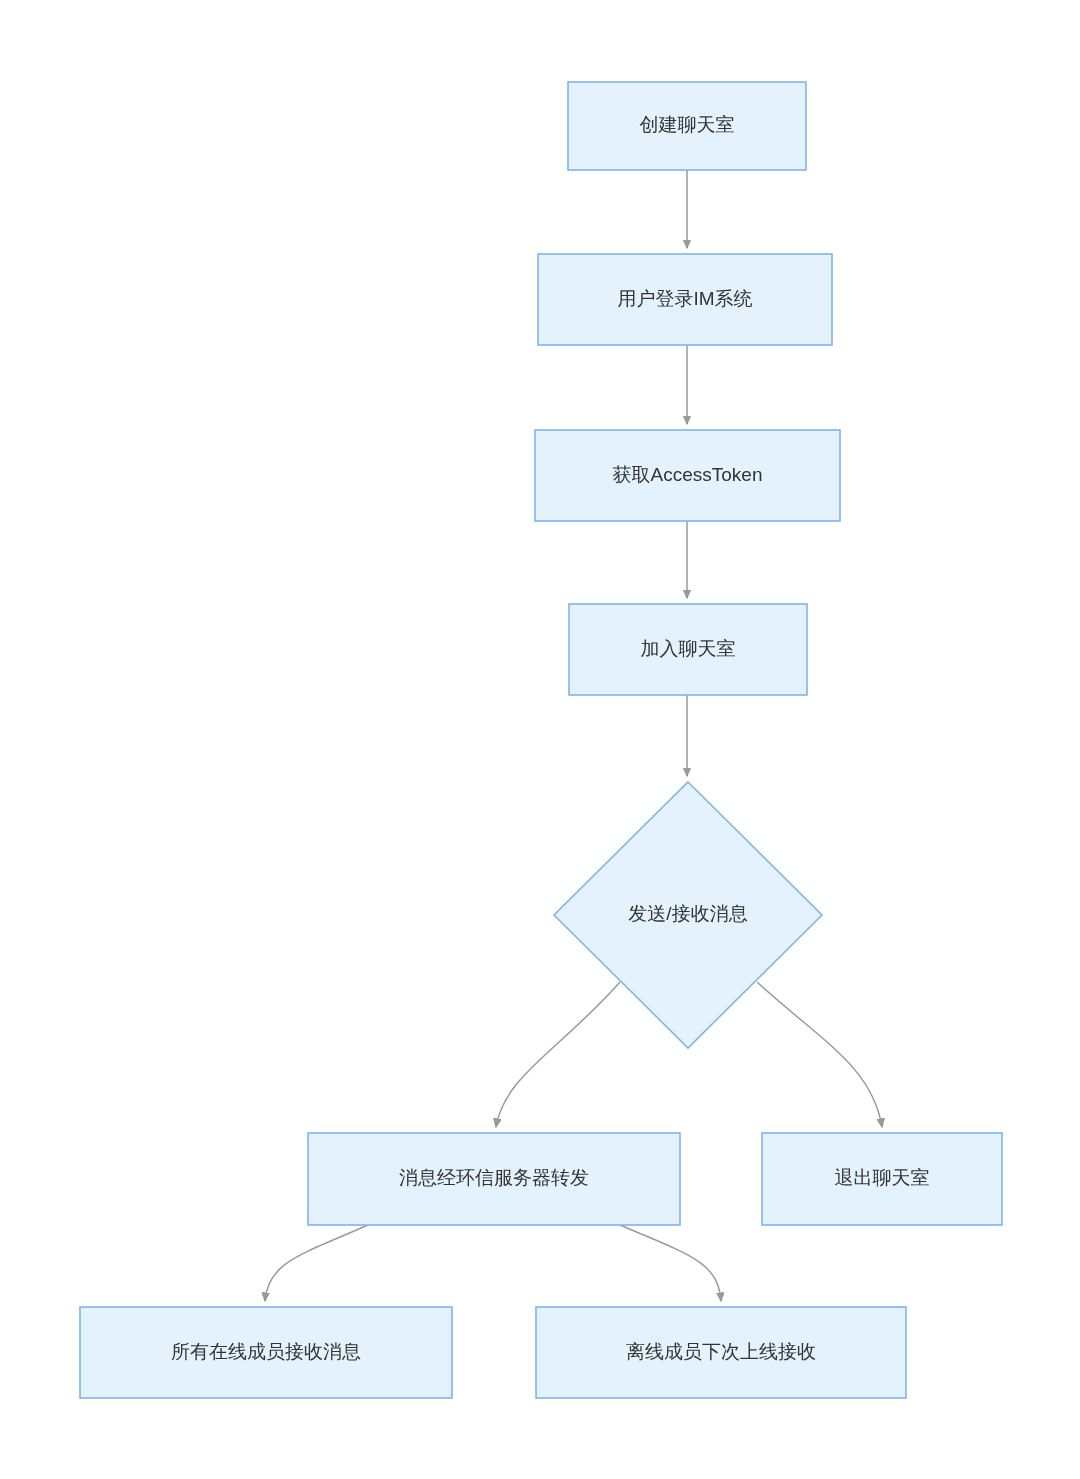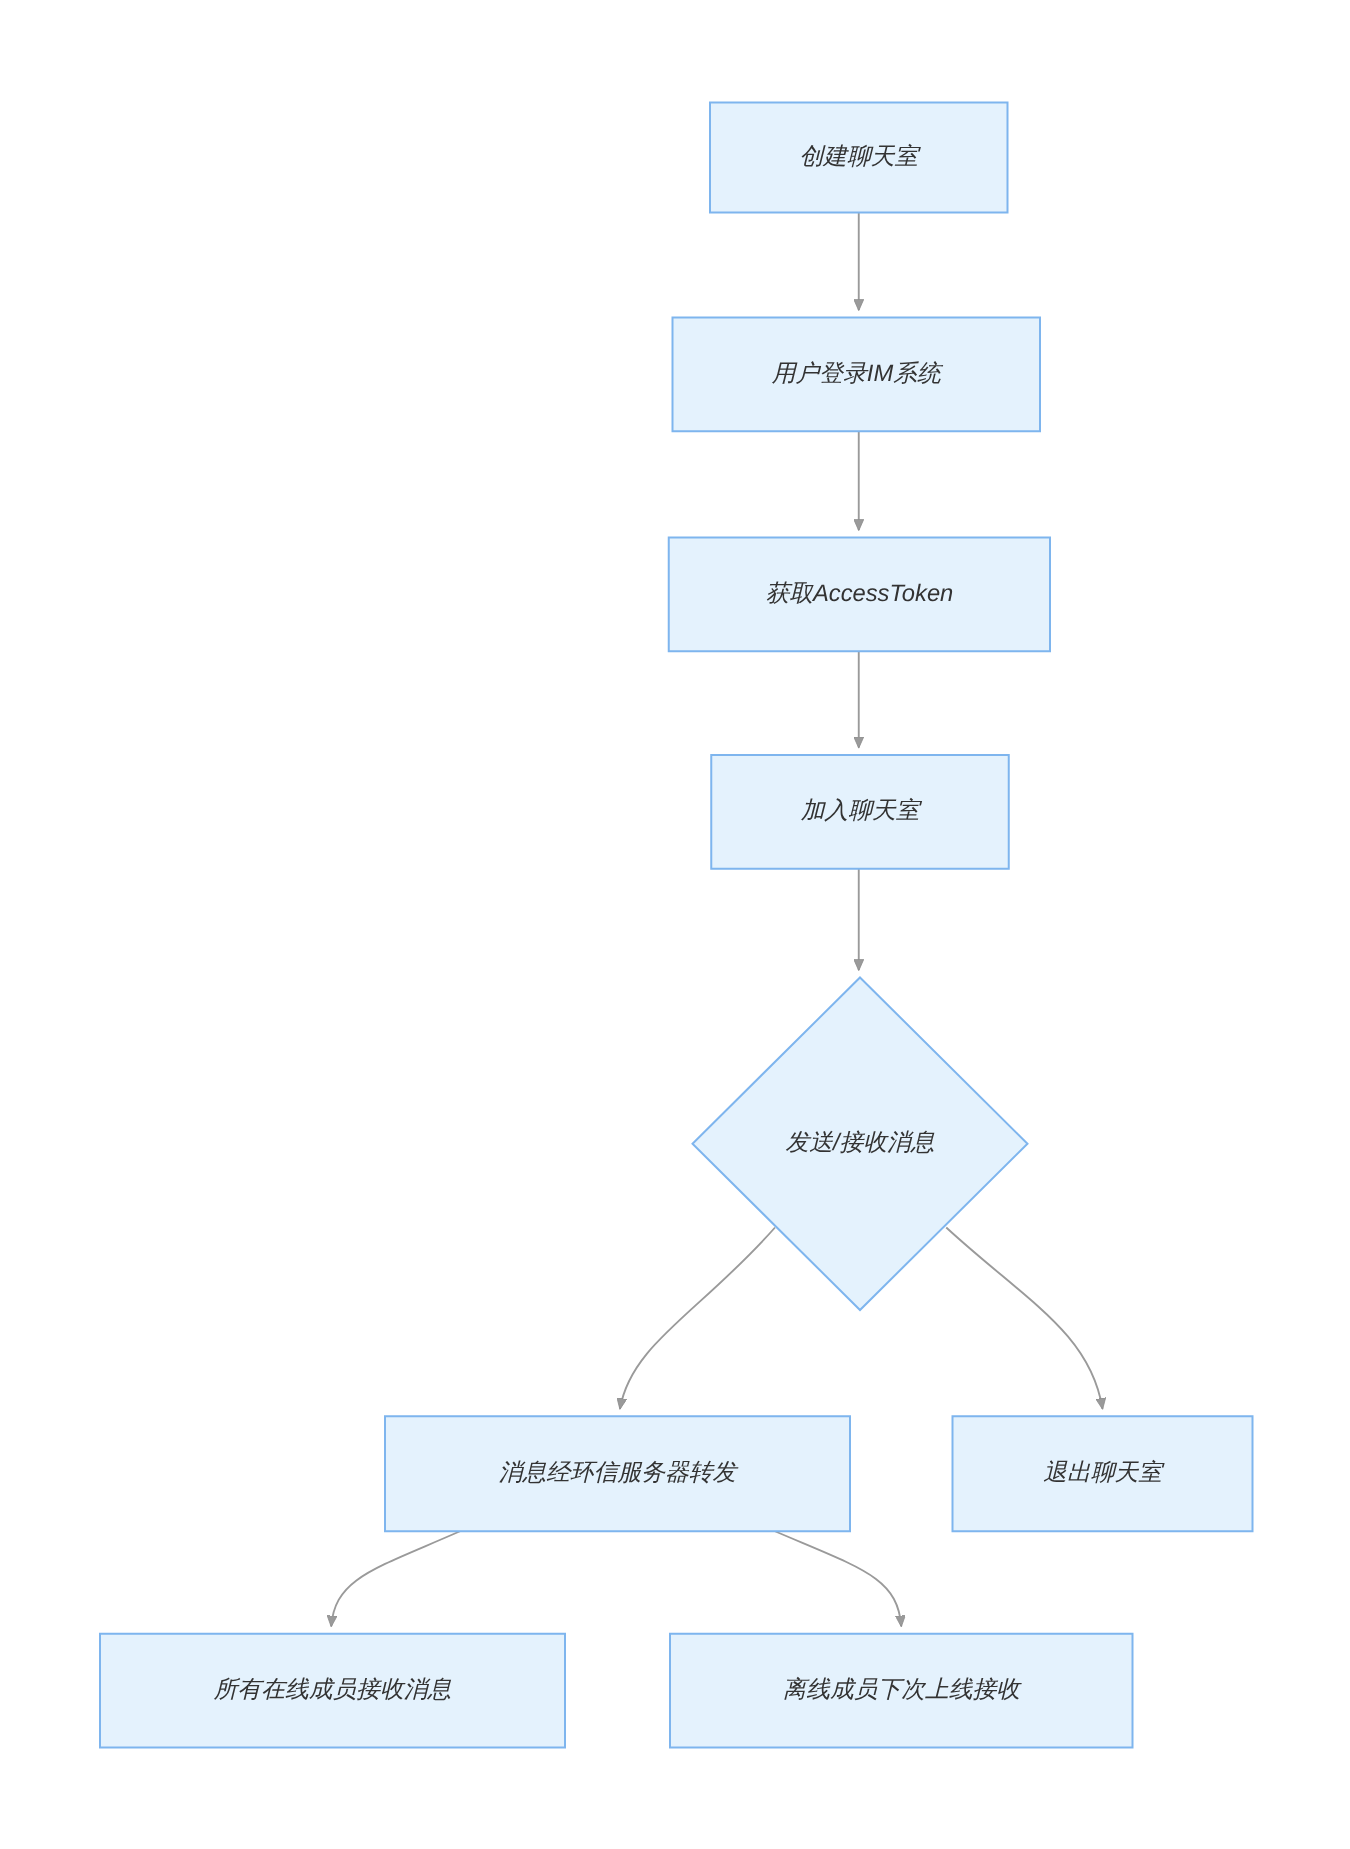--- a/index.html
+++ b/index.html
@@ -10,21 +10,20 @@
   body {
     width: 1080px;
     height: 1479px;
     font-family: "Liberation Sans", "DejaVu Sans", sans-serif;
     overflow: hidden;
   }
   #flow-root {
     position: relative;
     width: 1080px;
     height: 1479px;
-    font-style: italic;
   }
   svg.flow-canvas {
     position: absolute;
     top: 0;
     left: 0;
     width: 1080px;
     height: 1479px;
     display: block;
   }
   .node-shape {

